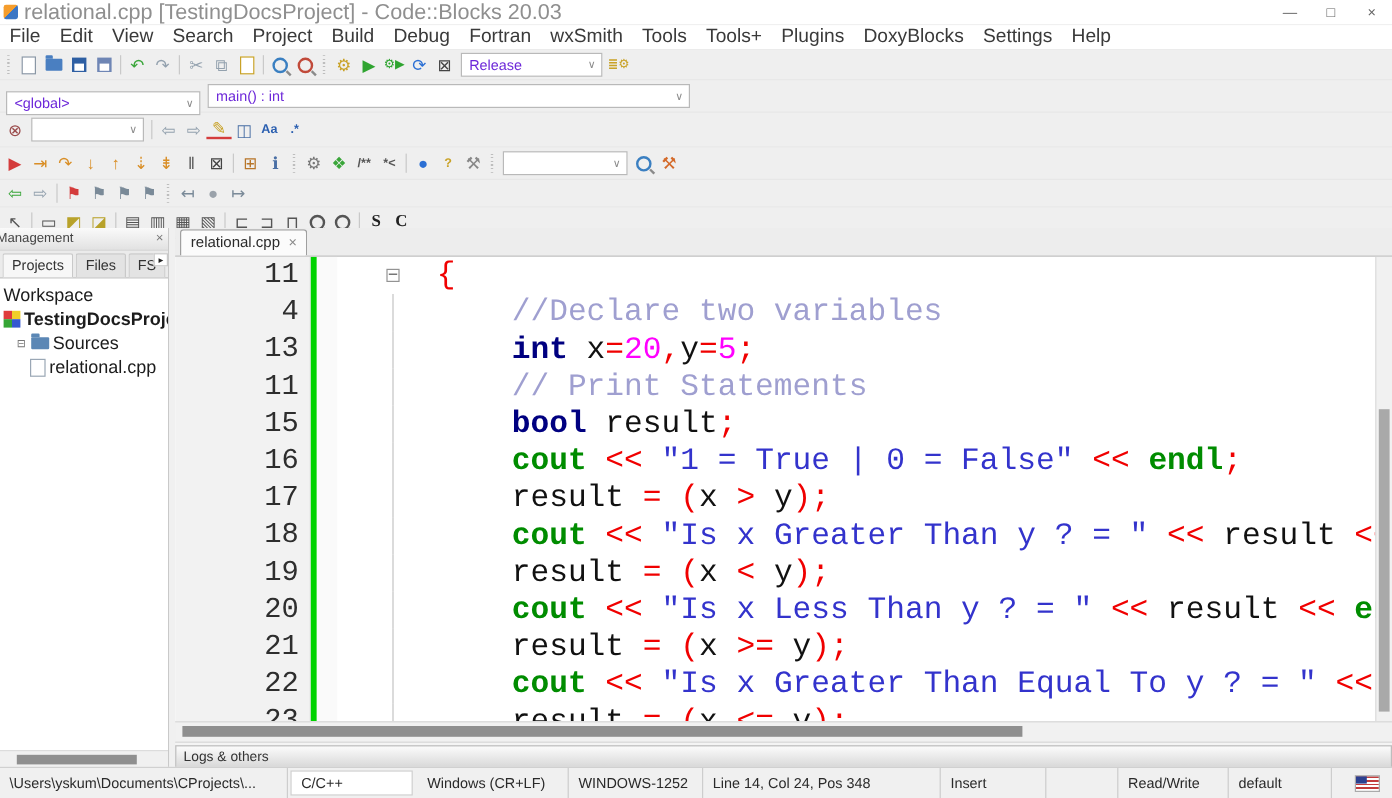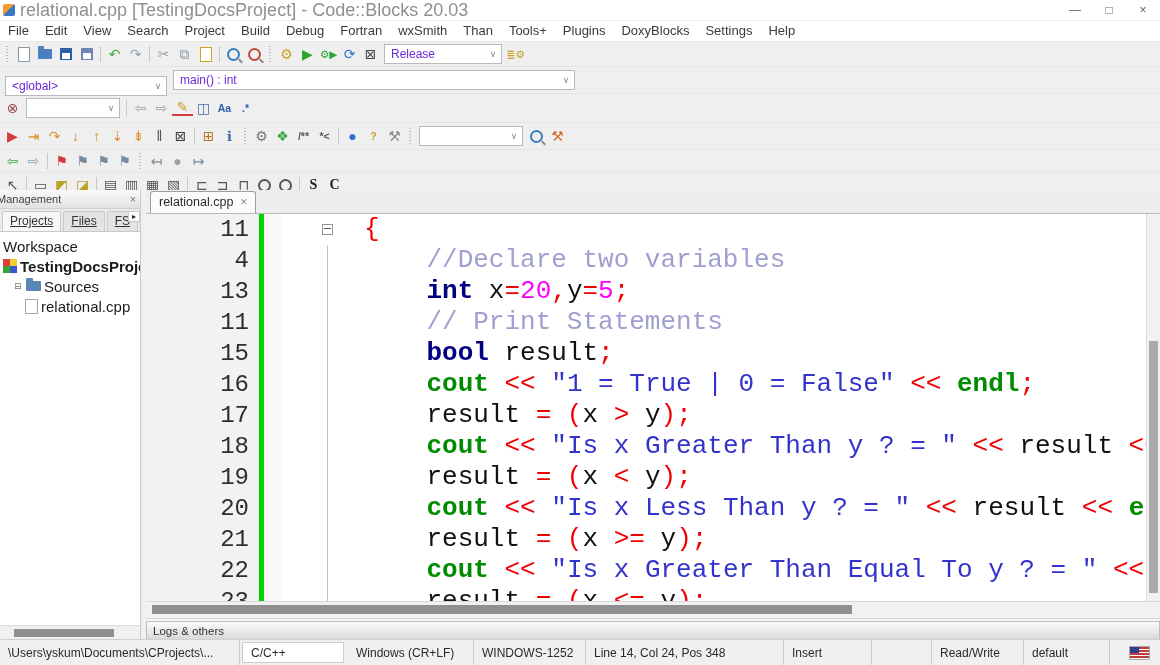--- a/index.html
+++ b/index.html
@@ -6,21 +6,21 @@
   #win{position:relative;width:1160px;height:665px;background:#f0f0f0;overflow:hidden;
        font-family:"Liberation Sans","DejaVu Sans",sans-serif;font-size:12px;color:#333;}
   
   #titlebar{height:20px;background:#ffffff;display:flex;align-items:center;border-bottom:1px solid #f0f0f0;}
   .appicon{width:12px;height:12px;margin:0 5px 0 3px;border-radius:2px;
            background:linear-gradient(135deg,#f59d2c 50%,#3b76c4 50%);}
   #title{color:#8f8f8f;font-size:18px;flex:1;white-space:nowrap;overflow:hidden;}
   .winctl{width:34px;text-align:center;color:#666;font-size:12px;line-height:20px;cursor:default;}
   
   #menubar{height:20px;background:#ffffff;display:flex;align-items:center;border-bottom:1px solid #e6e6e6;}
-  .mitem{padding:0 8px;color:#3a3a3a;font-size:13px;line-height:20px;}
+  .mitem{padding:0 8px;color:#3a3a3a;font-size:16px;line-height:20px;}
   
   #toolbars{background:#efefef;border-bottom:1px solid #d9d9d9;}
   .tbrow{display:flex;align-items:center;padding-left:2px;border-bottom:1px solid #e7e7e7;background:#efefef;}
   .ibox{width:21px;height:18px;display:inline-flex;align-items:center;justify-content:center;
         font-size:14px;line-height:18px;flex:none;}
   .ttext{font-size:10.5px;font-weight:bold;letter-spacing:0;}
   .serif{font-family:"Liberation Serif","DejaVu Serif",serif;font-size:14px;font-weight:bold;}
   .u-red{border-bottom:2px solid #d43c3c;height:14px;}
   .tsep{width:1px;height:16px;background:#c9c9c9;margin:0 3px;flex:none;}
   .tgrip{width:5px;height:16px;margin:0 3px;flex:none;
@@ -38,21 +38,21 @@
   .ifolder{width:14px;height:10px;border-radius:1px;display:inline-block;position:relative;}
   .ifolder::before{content:"";position:absolute;top:-3px;left:0;width:6px;height:3px;background:inherit;border-radius:1px 1px 0 0;}
   
   #main{position:absolute;top:190px;left:0;width:1160px;height:450px;display:flex;}
   
   #mgmt{width:140px;background:#f0f0f0;border-right:1px solid #c9c9c9;display:flex;flex-direction:column;}
   #mcaption{height:18px;background:linear-gradient(#fafafa,#e2e2e2);border-bottom:1px solid #d0d0d0;
             display:flex;align-items:center;font-size:11px;color:#444;padding-left:2px;}
   #mcaption .cap{flex:1;margin-left:-5px;white-space:nowrap;overflow:hidden;}
   #mclose{width:14px;text-align:center;color:#777;font-size:11px;}
-  #mtabsrow{height:22px;display:flex;align-items:flex-end;background:#ebebeb;border-bottom:1px solid #c9c9c9;position:relative;text-decoration:underline;}
+  #mtabsrow{height:22px;display:flex;align-items:flex-end;background:#ebebeb;border-bottom:1px solid #c9c9c9;position:relative;}
   .mtab{padding:2px 7px 3px;font-size:12px;color:#333;border:1px solid #c9c9c9;border-bottom:none;
         background:#e3e3e3;margin-left:2px;border-radius:2px 2px 0 0;white-space:nowrap;}
   .mtab.act{background:#f7f7f7;font-weight:normal;}
   #mtabmore{position:absolute;right:0;top:2px;font-size:8px;color:#222;width:10px;background:#fff;border:1px solid #c9c9c9;text-align:center;}
   #tree{flex:1;background:#fff;padding-top:4px;overflow:hidden;}
   .titem{height:20px;display:flex;align-items:center;white-space:nowrap;}
   .texp{width:11px;font-size:9px;color:#777;margin-right:1px;}
   .ticon{margin-right:3px;flex:none;}
   .tproj{width:14px;height:14px;display:grid;grid-template-columns:7px 7px;grid-template-rows:7px 7px;}
   .tfold{width:15px;height:10px;background:#5b87b5;border-radius:1px;position:relative;}
@@ -121,21 +121,21 @@
   <div id="menubar">
       <span class="mitem">File</span>
       <span class="mitem">Edit</span>
       <span class="mitem">View</span>
       <span class="mitem">Search</span>
       <span class="mitem">Project</span>
       <span class="mitem">Build</span>
       <span class="mitem">Debug</span>
       <span class="mitem">Fortran</span>
       <span class="mitem">wxSmith</span>
-      <span class="mitem">Than</span>
+      <span class="mitem">Tools</span>
       <span class="mitem">Tools+</span>
       <span class="mitem">Plugins</span>
       <span class="mitem">DoxyBlocks</span>
       <span class="mitem">Settings</span>
       <span class="mitem">Help</span>
     </div>
 
   <div id="toolbars">
       <div class="tbrow" style="height: 24px;">
         <span class="tgrip"></span>

